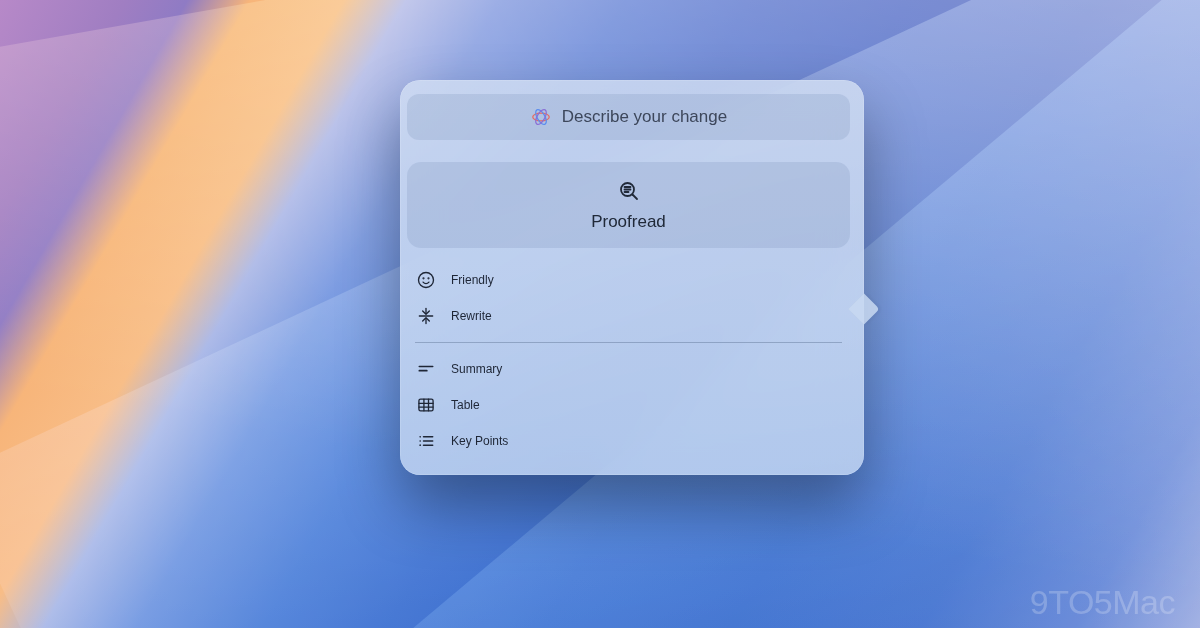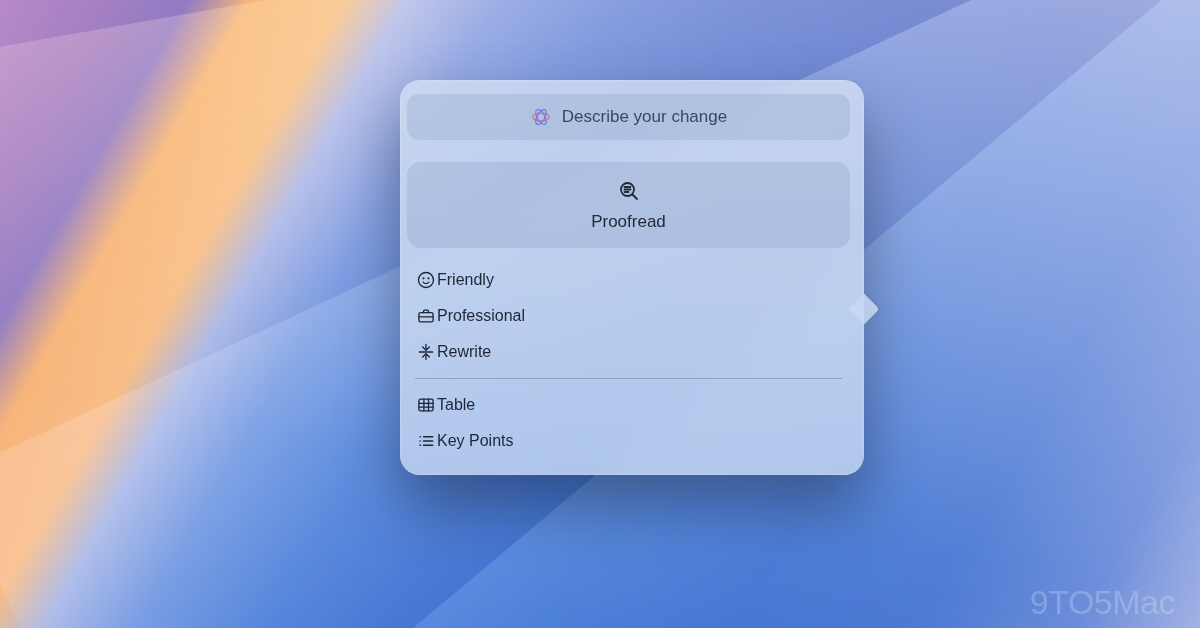--- a/index.html
+++ b/index.html
@@ -102,23 +102,24 @@
   }
   .big-btn .ic { width: 26px; height: 26px; display:flex; align-items:center; justify-content:center; }
 
   .list {
     margin-top: 14px;
     padding: 0 6px;
   }
   .list-item {
     display: flex;
     align-items: center;
+    gap: 14px;
     height: 36px;
     color: #1e2636;
-    font-size: 16px;
+    font-size: 12px;
     cursor: pointer;
     padding: 0 2px;
   }
   .list-item .ic { width: 22px; height: 22px; display:flex; align-items:center; justify-content:center; flex-shrink:0; }
   .divider {
     height: 1px;
     background: rgba(70,90,120,0.35);
     margin: 8px 2px;
   }
 
@@ -180,46 +181,45 @@
           <svg viewBox="0 0 24 24" width="20" height="20" fill="none" stroke="#1e2636" stroke-width="1.6" stroke-linecap="round">
             <circle cx="12" cy="12" r="9"></circle>
             <circle cx="9" cy="10" r="0.5" fill="#1e2636"></circle>
             <circle cx="15" cy="10" r="0.5" fill="#1e2636"></circle>
             <path d="M8.5 14.5c1 1.2 2 1.8 3.5 1.8s2.5-.6 3.5-1.8"></path>
           </svg>
         </span>
         <span>Friendly</span>
       </div>
 
-      <div class="list-item">
-        <span class="ic">
-          <svg viewBox="0 0 24 24" width="20" height="20" fill="none" stroke="#1e2636" stroke-width="1.6" stroke-linecap="round" stroke-linejoin="round">
-            <rect x="3.5" y="8" width="17" height="11" rx="2"></rect>
-            <path d="M9 8V6.5A1.5 1.5 0 0 1 10.5 5h3A1.5 1.5 0 0 1 15 6.5V8"></path>
-            <line x1="3.5" y1="13" x2="20.5" y2="13"></line>
-          </svg>
-        </span>
-        <span>Professional</span>
-      </div>
 
       <div class="list-item">
         <span class="ic">
           <svg viewBox="0 0 24 24" width="20" height="20" fill="none" stroke="#1e2636" stroke-width="1.6" stroke-linecap="round" stroke-linejoin="round">
             <line x1="12" y1="3" x2="12" y2="9"></line>
             <polyline points="8 6 12 10 16 6"></polyline>
             <line x1="4" y1="12" x2="20" y2="12"></line>
             <line x1="12" y1="21" x2="12" y2="15"></line>
             <polyline points="8 18 12 14 16 18"></polyline>
           </svg>
         </span>
         <span>Rewrite</span>
       </div>
 
       <div class="divider"></div>
 
+      <div class="list-item">
+        <span class="ic">
+          <svg viewBox="0 0 24 24" width="20" height="20" fill="none" stroke="#1e2636" stroke-width="2" stroke-linecap="round">
+            <line x1="4" y1="9" x2="20" y2="9"></line>
+            <line x1="4" y1="14" x2="13" y2="14"></line>
+          </svg>
+        </span>
+        <span>Summary</span>
+      </div>
 
       <div class="list-item">
         <span class="ic">
           <svg viewBox="0 0 24 24" width="20" height="20" fill="none" stroke="#1e2636" stroke-width="1.6" stroke-linecap="round">
             <rect x="3.5" y="5" width="17" height="14" rx="2"></rect>
             <line x1="3.5" y1="10" x2="20.5" y2="10"></line>
             <line x1="3.5" y1="14.5" x2="20.5" y2="14.5"></line>
             <line x1="9.5" y1="5" x2="9.5" y2="19"></line>
             <line x1="15" y1="5" x2="15" y2="19"></line>
           </svg>

